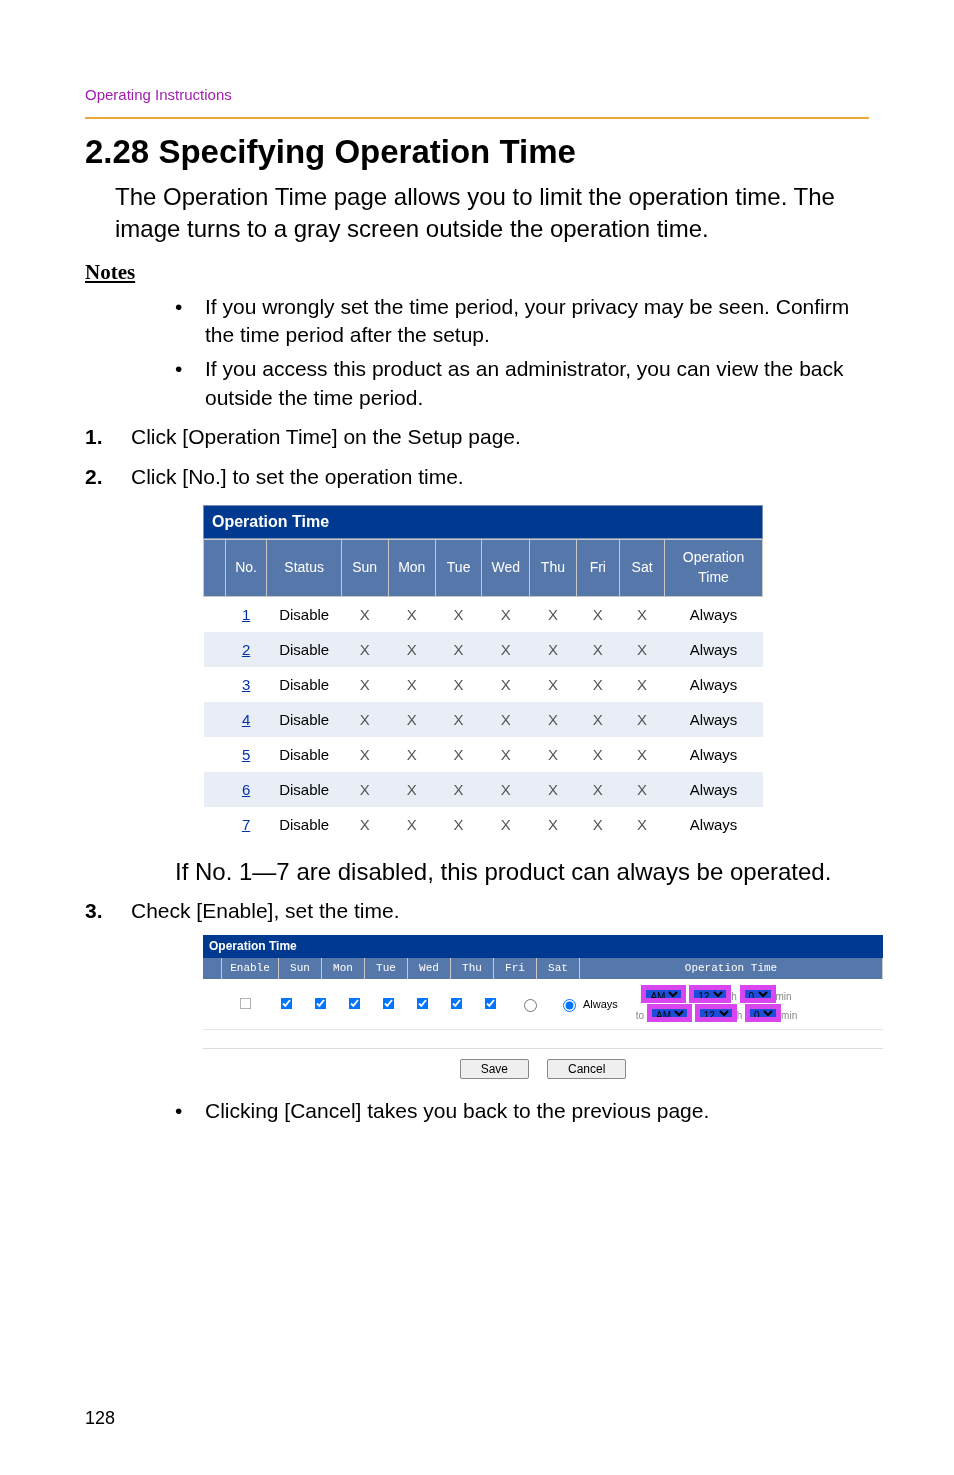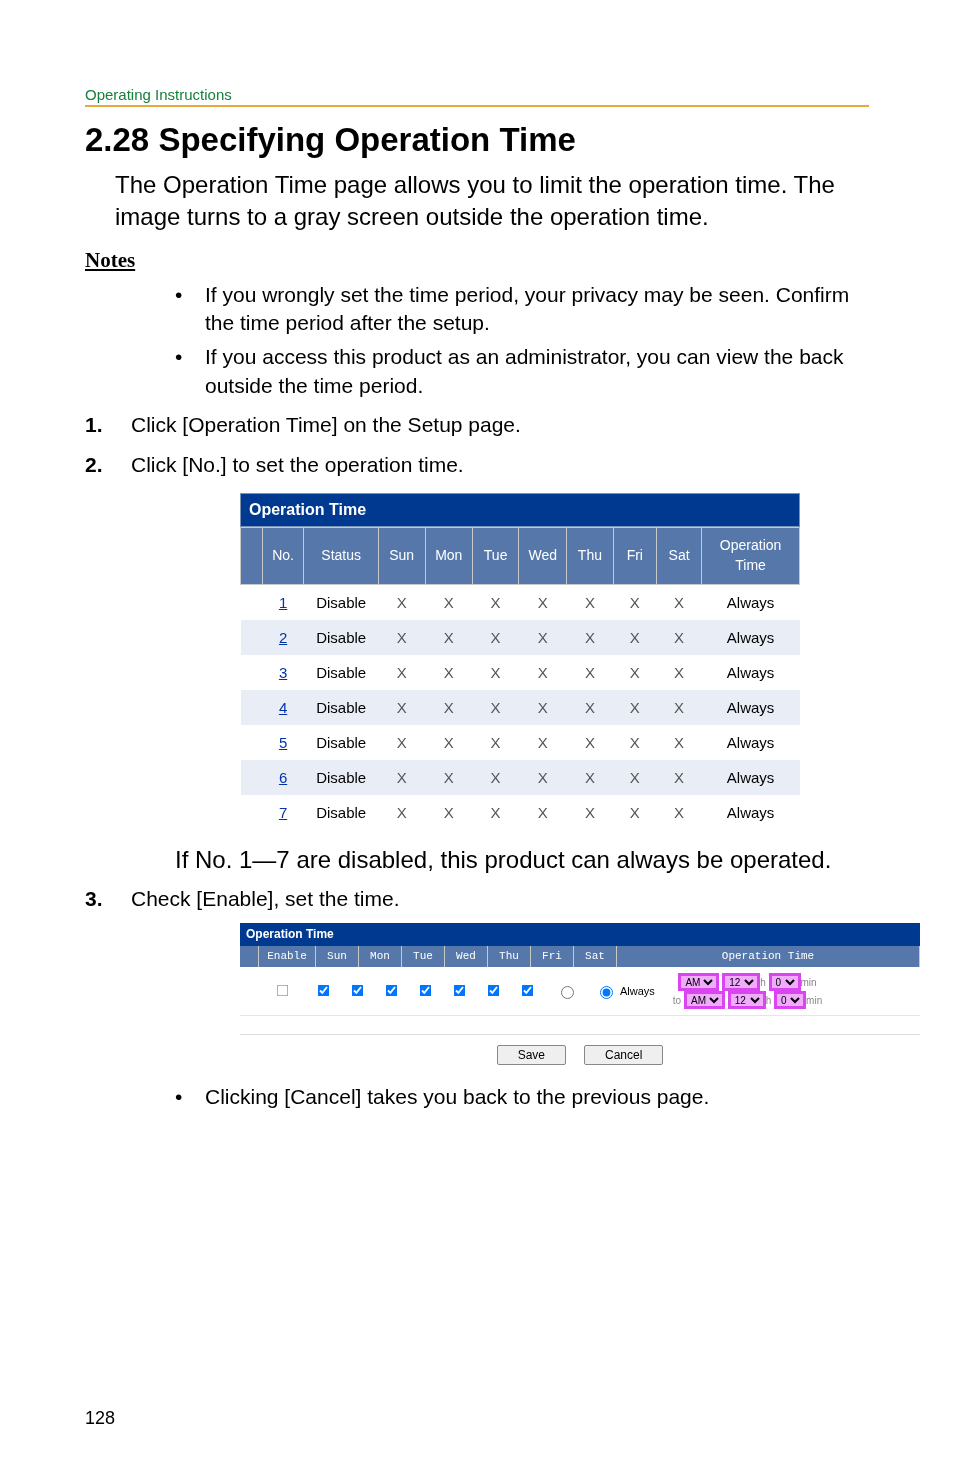--- a/index.html
+++ b/index.html
@@ -14,22 +14,22 @@
   }
   .page {
     position: relative;
     width: 954px;
     height: 1475px;
     box-sizing: border-box;
     padding: 86px 85px 40px 85px;
   }
   .running-head {
     font-size: 15px;
-    color: #15803d;
-    margin-bottom: 2px;
+    color: #a21caf;
+    margin-bottom: 14px;
   }
   .head-rule {
     border: none;
     border-top: 2px solid #e8a83a;
     margin: 0 0 14px 0;
   }
   h1 {
     font-size: 33px;
     font-weight: bold;
     margin: 0 0 10px 0;
@@ -79,21 +79,21 @@
     margin-bottom: 10px;
     padding-left: 46px;
   }
   ol.steps > li .num {
     position: absolute;
     left: 0;
     top: 0;
     font-weight: bold;
     font-size: 21px;
   }
-  .fig-wrap { margin-left: 109px; }
+  .fig-wrap { margin-left: 72px; }
   .op-table {
     border-collapse: collapse;
     width: 560px;
     font-family: Verdana, Geneva, sans-serif;
   }
   .op-table caption {
     caption-side: top;
     text-align: left;
     background: #003a90;
     color: #fff;
@@ -166,21 +166,21 @@
   .cfg-row .rcell { text-align:center; }
   .cfg-row .r-indent { width:18px; }
   .cfg-row .r-en { width:48px; }
   .cfg-row .r-day { width:34px; }
   .cfg-row .r-ot { flex:1; display:flex; align-items:center; gap:18px; padding-left:12px; }
   .cfg-row input[type=checkbox] { transform: scale(0.9); }
   .radio-area { display:flex; align-items:center; gap:4px; }
   .time-area { font-size:10px; color:#888; line-height:1.4; }
   .time-area select {
     font-size:10px; height:18px;
-    background:#f0abfc; border:3px solid #d946ef;
+    background:#1d4ed8; border:5px solid #d946ef;
   }
   .btn-row {
     display:flex; justify-content:center; gap:18px;
     padding:10px 0 6px 0;
     border-top: 1px solid #ddd;
     margin-top: 18px;
   }
   .btn {
     font-family: Verdana, Geneva, sans-serif;
     font-size: 12px;

